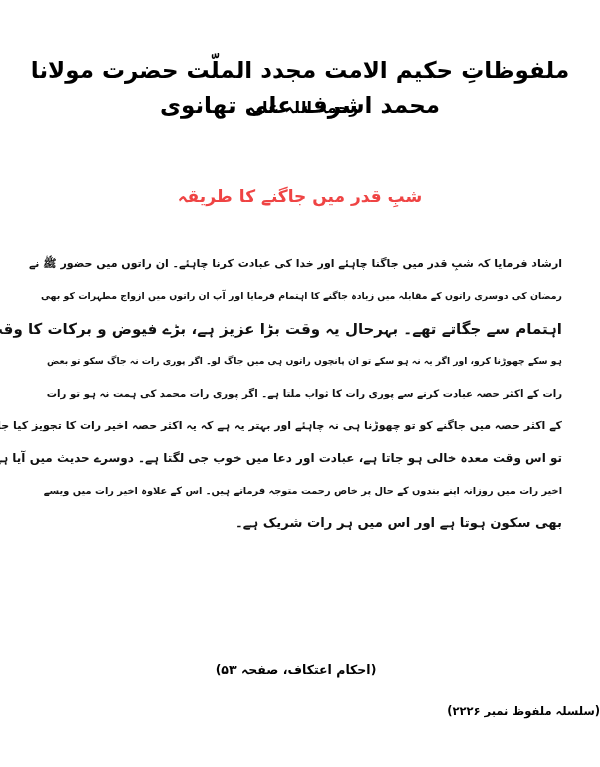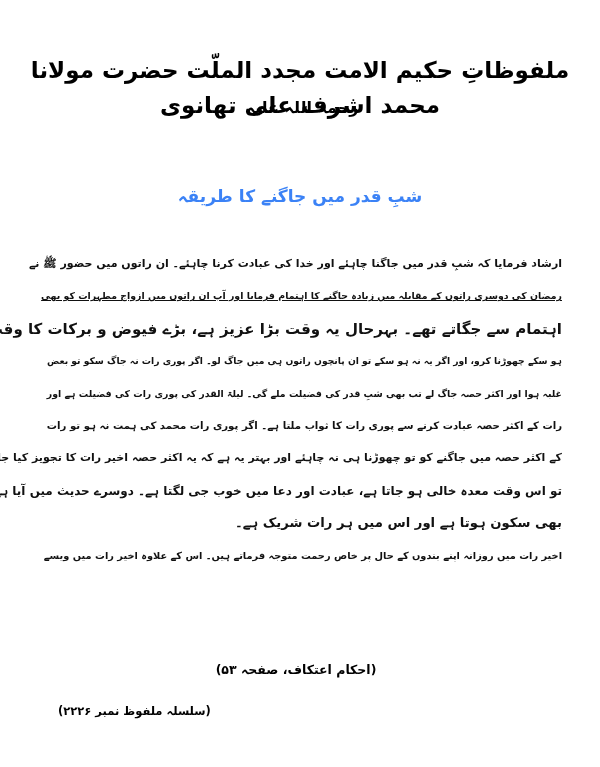--- a/index.html
+++ b/index.html
@@ -45,21 +45,21 @@
     direction: rtl;
   }
   .section-heading {
     position: absolute;
     top: 172px;
     left: 0;
     right: 0;
     text-align: center;
     font-size: 17px;
     font-weight: 700;
-    color: #3b82f6;
+    color: #ef4444;
     direction: rtl;
   }
   .body-block {
     position: absolute;
     top: 248px;
     right: 38px;
     left: 38px;
     direction: rtl;
     text-align: justify;
     text-align-last: right;
@@ -82,48 +82,47 @@
     font-size: 12.5px;
     font-weight: 700;
     color: #000000;
     direction: rtl;
   }
   .citation-series {
     position: absolute;
     top: 704px;
     right: 0;
     left: 58px;
-    text-align: left;
+    text-align: right;
     font-size: 11.5px;
     font-weight: 700;
     color: #000000;
     direction: rtl;
   }
 </style>
 </head>
 <body>
 
 <div class="page">
 
   <h1 class="doc-title">ملفوظاتِ حکیم الامت مجدد الملّت حضرت مولانا محمد اشرف علی تھانوی</h1>
 
   <div class="doc-honorific">رحمۃ اللہ علیہ</div>
 
   <h2 class="section-heading">شبِ قدر میں جاگنے کا طریقہ</h2>
 
   <div class="body-block">
     <span class="body-line" style="font-size: 11px;">ارشاد فرمایا کہ شبِ قدر میں جاگنا چاہئے اور خدا کی عبادت کرنا چاہئے۔ ان راتوں میں حضور ﷺ نے</span>
-    <span class="body-line" style="font-size: 9.4px; text-decoration: underline;">رمضان کی دوسری راتوں کے مقابلہ میں زیادہ جاگنے کا اہتمام فرمایا اور آپ ان راتوں میں ازواج مطہرات کو بھی</span>
+    <span class="body-line" style="font-size: 9.4px;">رمضان کی دوسری راتوں کے مقابلہ میں زیادہ جاگنے کا اہتمام فرمایا اور آپ ان راتوں میں ازواج مطہرات کو بھی</span>
     <span class="body-line" style="font-size: 15px;">اہتمام سے جگاتے تھے۔ بہرحال یہ وقت بڑا عزیز ہے، بڑے فیوض و برکات کا وقت ہے، اس میں جہاں تک</span>
     <span class="body-line" style="font-size: 9.2px;">ہو سکے چھوڑنا کرو، اور اگر یہ نہ ہو سکے تو ان پانچوں راتوں ہی میں جاگ لو۔ اگر پوری رات نہ جاگ سکو تو بعض</span>
-    <span class="body-line" style="font-size: 9.4px;">غلبہ ہوا اور اکثر حصہ جاگ لے تب بھی شبِ قدر کی فضیلت ملے گی۔ لیلۃ القدر کی پوری رات کی فضیلت ہے اور</span>
     <span class="body-line" style="font-size: 10.2px;">رات کے اکثر حصہ عبادت کرنے سے پوری رات کا ثواب ملتا ہے۔ اگر پوری رات محمد کی ہمت نہ ہو تو رات</span>
     <span class="body-line" style="font-size: 11px;">کے اکثر حصہ میں جاگنے کو تو چھوڑنا ہی نہ چاہئے اور بہتر یہ ہے کہ یہ اکثر حصہ اخیر رات کا تجویز کیا جائے کیونکہ اول</span>
     <span class="body-line" style="font-size: 12px;">تو اس وقت معدہ خالی ہو جاتا ہے، عبادت اور دعا میں خوب جی لگتا ہے۔ دوسرے حدیث میں آیا ہے کہ خدا تعالیٰ</span>
+    <span class="body-line" style="font-size: 9.8px;">اخیر رات میں روزانہ اپنے بندوں کے حال پر خاص رحمت متوجہ فرماتے ہیں۔ اس کے علاوہ اخیر رات میں ویسے</span>
     <span class="body-line" style="font-size: 13.2px;">بھی سکون ہوتا ہے اور اس میں ہر رات شریک ہے۔</span>
-    <span class="body-line" style="font-size: 9.8px;">اخیر رات میں روزانہ اپنے بندوں کے حال پر خاص رحمت متوجہ فرماتے ہیں۔ اس کے علاوہ اخیر رات میں ویسے</span>
   </div>
 
   <div class="citation-main">(احکام اعتکاف، صفحہ ۵۳)</div>
 
   <div class="citation-series">(سلسلہ ملفوظ نمبر ۲۲۲۶)</div>
 
 </div>
 
 </body></html>

